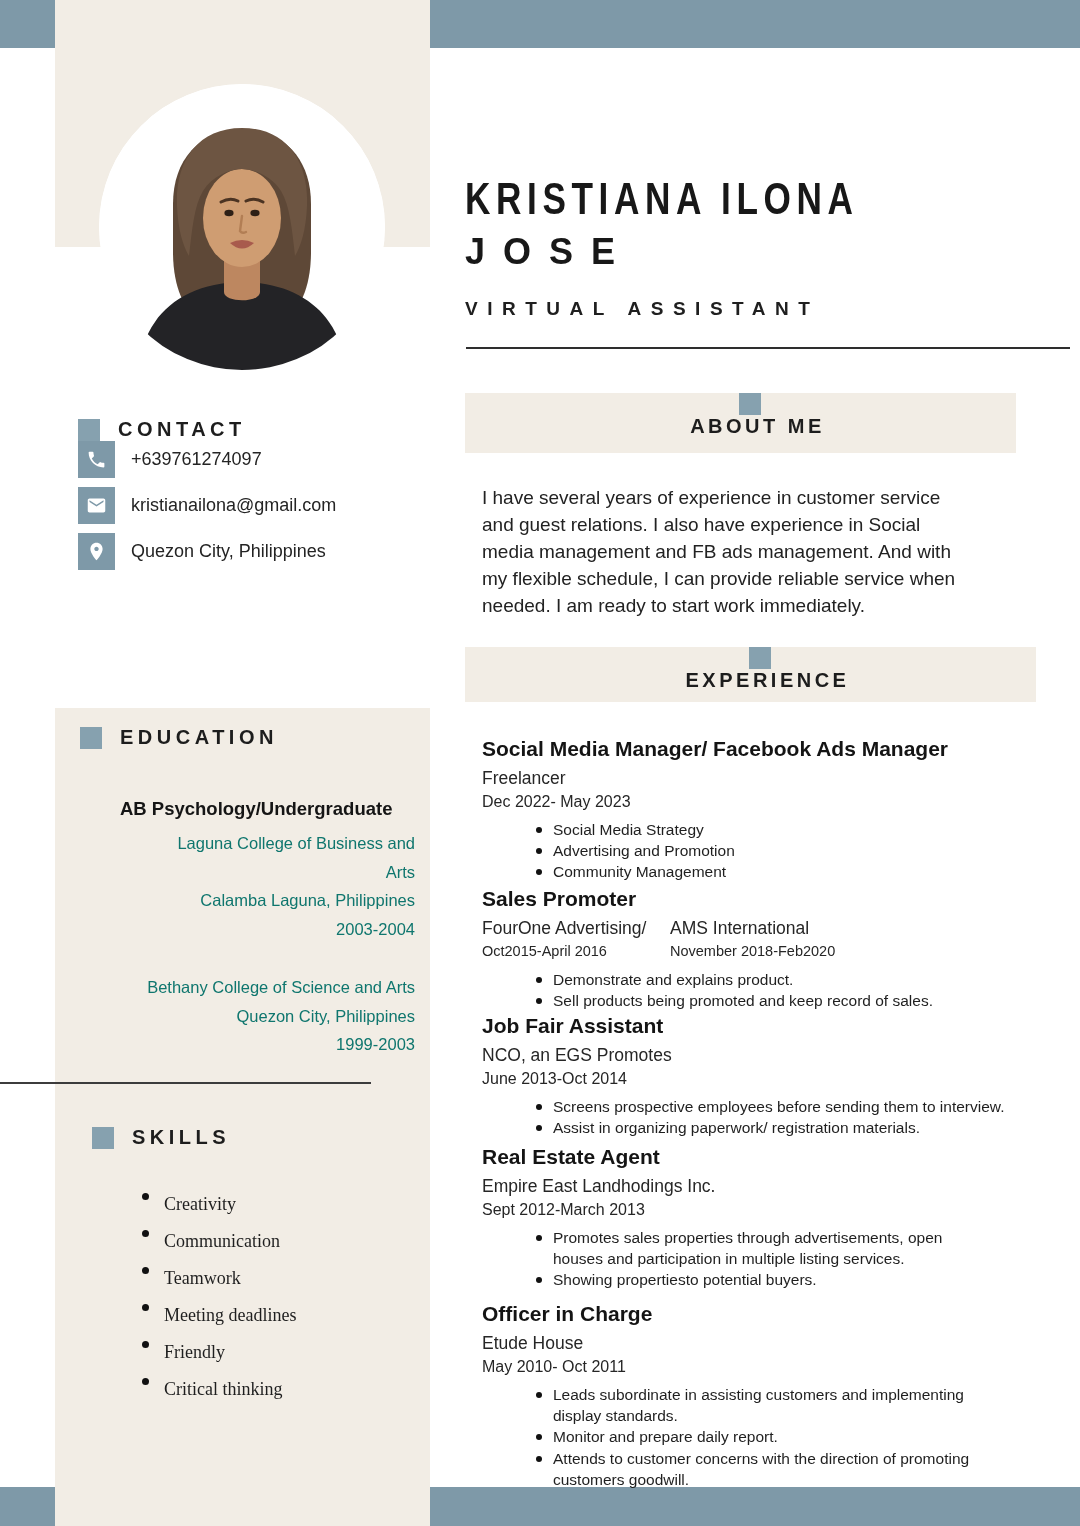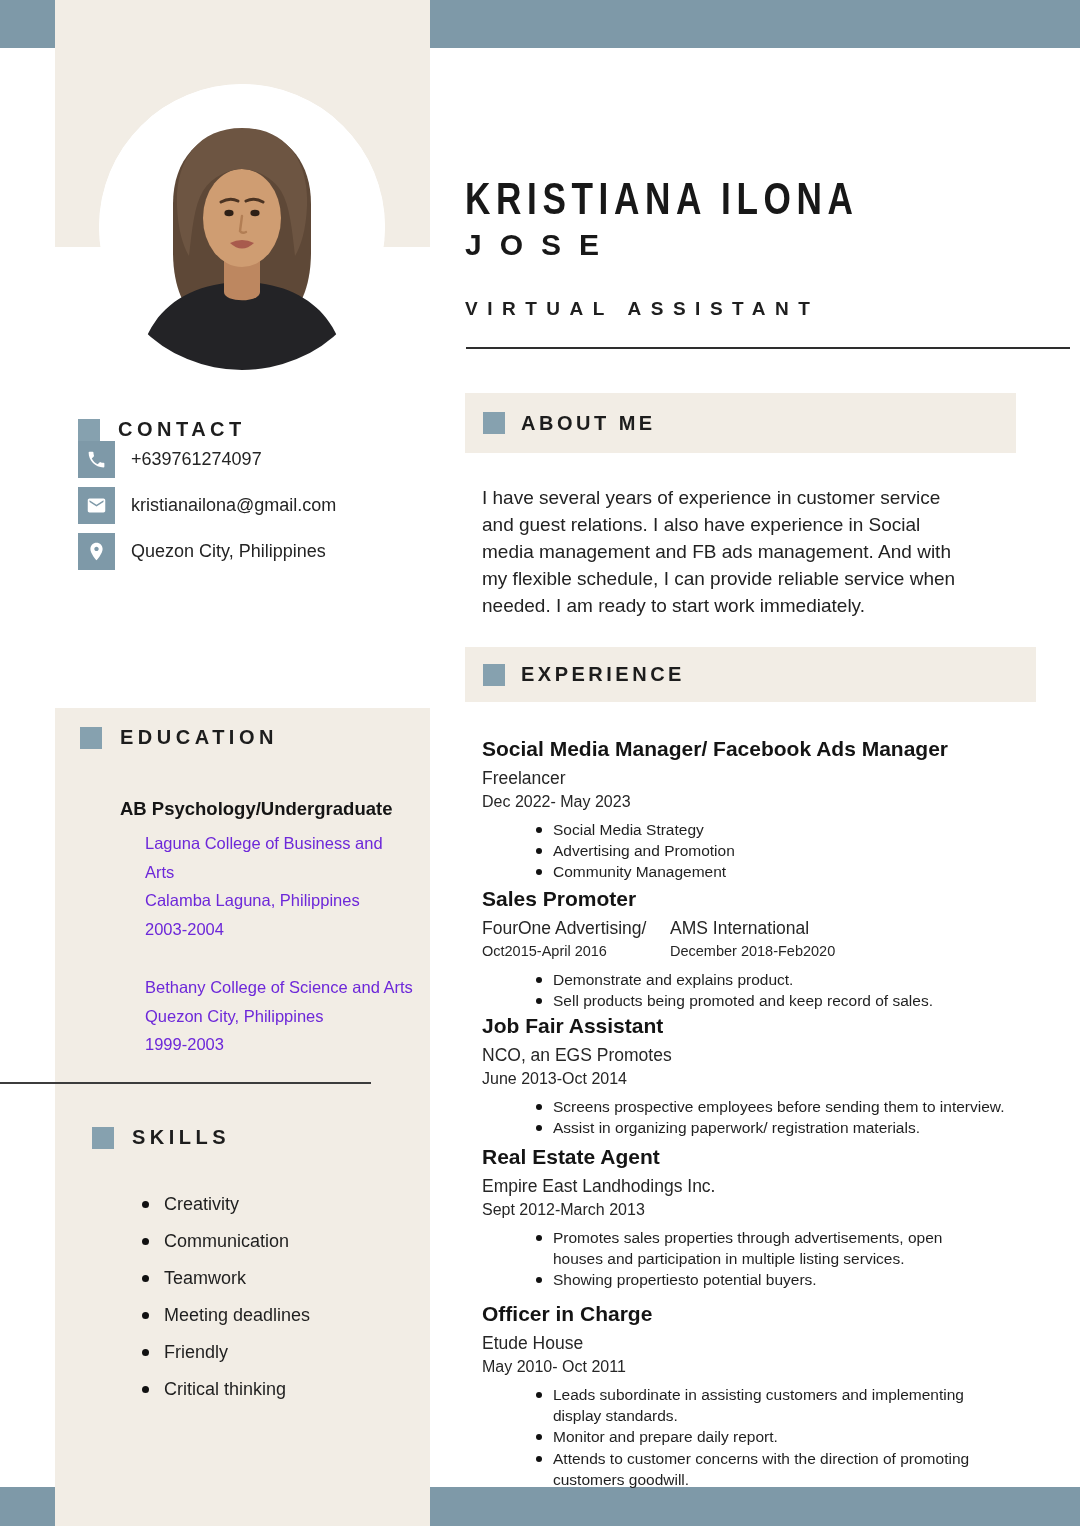--- a/index.html
+++ b/index.html
@@ -30,34 +30,34 @@
   .isq svg{width:21px;height:21px;fill:#ffffff;}
   .c-text{font-size:18px;color:#242424;}
   .c-text.small{font-size:14px;}
   
   .education{position:absolute;left:80px;top:726px;width:335px;z-index:2;}
   .edu-entry{margin-left:40px;}
   .edu-entry.first{margin-top:48px;}
   .edu-entry.second{margin-top:30px;}
   .edu-degree{font-size:18.5px;font-weight:700;color:#151515;line-height:24px;}
   .edu-degree.small{font-size:16.5px;}
-  .edu-lines{margin-top:8px;margin-left:25px;font-size:16.5px;line-height:28.5px;color:#6d28d9;}
+  .edu-lines{margin-top:8px;margin-left:25px;font-size:16.5px;line-height:28.5px;color:#0f766e;text-align:right;}
   
   .skills-line{position:absolute;left:0;top:1082px;width:371px;height:2px;background:#3c3c3c;z-index:2;}
   .skills{position:absolute;left:92px;top:1126px;width:300px;z-index:2;}
   .skills ul{list-style:none;margin:44px 0 0 50px;padding:0;}
-  .skills li{display:flex;align-items:center;font-size:18px;color:#1f1f1f;margin-bottom:15px;line-height:22px;}
+  .skills li{display:flex;align-items:flex-start;font-size:18px;color:#1f1f1f;margin-bottom:15px;line-height:22px;font-family:Liberation Serif, serif;}
   .dot{width:7px;height:7px;border-radius:50%;background:#111;flex:0 0 7px;margin-right:15px;}
   
   .name1{position:absolute;left:465px;top:146px;font-size:44px;font-weight:600;letter-spacing:7px;line-height:1.1;color:#181818;white-space:nowrap;transform:scaleX(0.8);transform-origin:0 0;}
-  .name2{position:absolute;left:465px;top:208px;font-size:30px;font-weight:600;letter-spacing:18px;line-height:1.1;color:#181818;white-space:nowrap;}
+  .name2{position:absolute;left:465px;top:208px;font-size:36px;font-weight:600;letter-spacing:18px;line-height:1.1;color:#181818;white-space:nowrap;}
   .subtitle{position:absolute;left:465px;top:298px;font-size:19px;font-weight:600;letter-spacing:9.5px;color:#1f1f1f;white-space:nowrap;}
   .hline{position:absolute;left:466px;top:347px;width:604px;height:2px;background:#2e2e2e;}
   
-  .head-bar{position:absolute;background:#F2EDE5;display:flex;align-items:center;box-sizing:border-box;padding-left:18px;}
+  .head-bar{position:absolute;background:#F2EDE5;display:flex;align-items:center;box-sizing:border-box;padding-left:18px;flex-direction:column;}
   .about-bar{left:465px;top:393px;width:551px;height:60px;}
   .exp-bar{left:465px;top:647px;width:571px;height:55px;}
   .head-bar h2{margin:0 0 0 16px;font-size:20px;font-weight:700;letter-spacing:3.5px;color:#1d1d1d;}
   .about-p{position:absolute;left:482px;top:466px;width:540px;font-size:19px;line-height:26.9px;color:#222;white-space:pre-line;}
   
   .job{position:absolute;left:482px;width:558px;}
   .job1{top:735px;} .job2{top:885px;} .job3{top:1012px;} .job4{top:1143px;} .job5{top:1300px;}
   .jtitle{margin:0;font-size:21px;font-weight:700;line-height:27px;color:#141414;}
   .jcompany{font-size:17.5px;line-height:23px;color:#262626;margin-top:5px;}
   .jdate{font-size:16px;line-height:21px;color:#262626;margin-top:1px;}
@@ -225,21 +225,21 @@
 
   <article class="job job2">
     <h3 class="jtitle">Sales Promoter</h3>
     <div class="jcols">
       <div class="jcol">
         <div class="jcompany" style="margin-top:0">FourOne Advertising/</div>
         <div class="jdate">Oct2015-April 2016</div>
       </div>
       <div class="jcol">
         <div class="jcompany" style="margin-top:0">AMS International</div>
-        <div class="jdate">December 2018-Feb2020</div>
+        <div class="jdate">November 2018-Feb2020</div>
       </div>
     </div>
     <ul class="jbullets">
       <li>Demonstrate and explains product.</li>
       <li>Sell products being promoted and keep record of sales.</li>
     </ul>
   </article>
 
   <article class="job job3">
     <h3 class="jtitle">Job Fair Assistant</h3>

